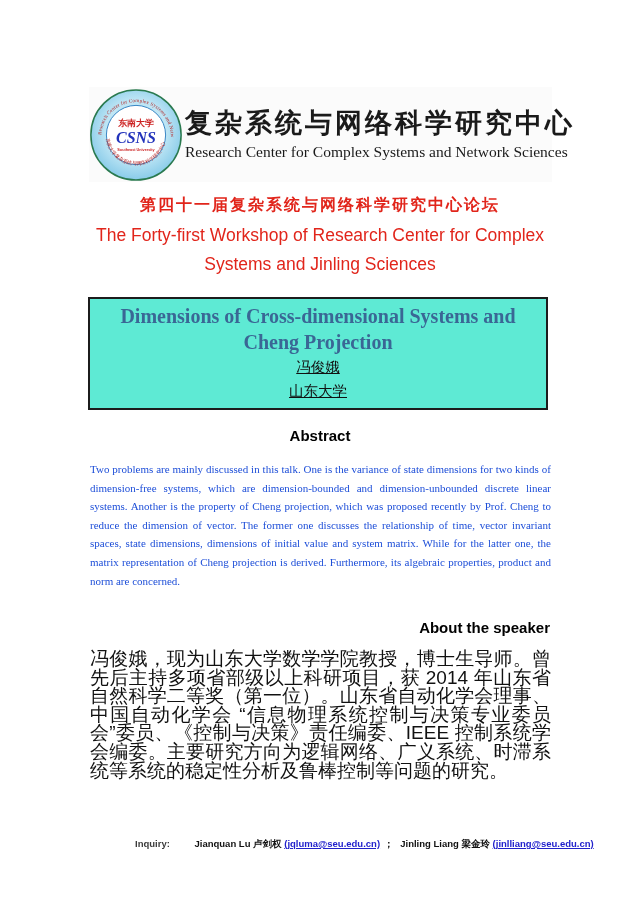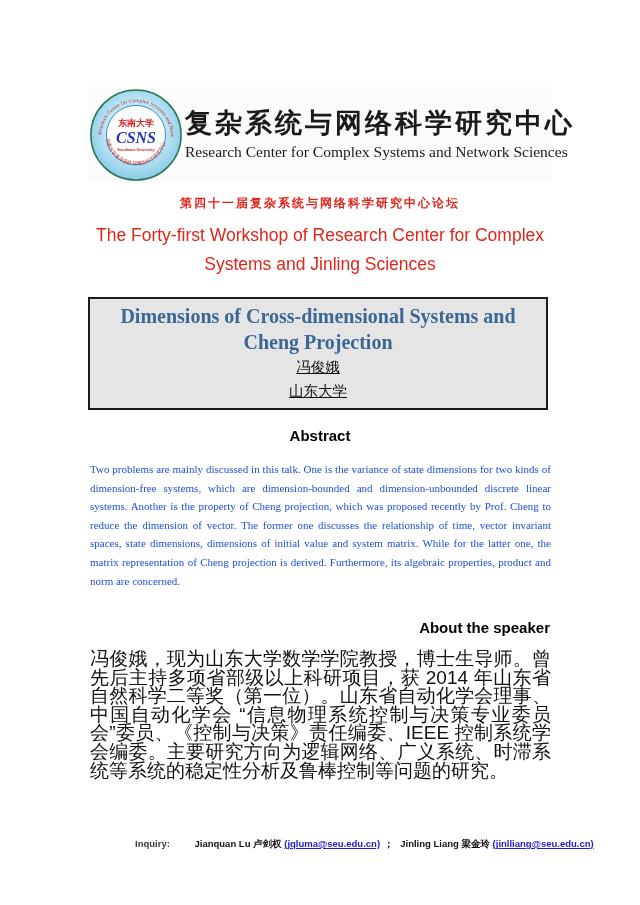--- a/index.html
+++ b/index.html
@@ -27,36 +27,36 @@
   .banner-en{
     font-family:"Liberation Serif", serif;
     font-size:15.5px;color:#1a1a1a;white-space:nowrap;line-height:1.4;
   }
 
   
   .ws-cn{
     position:absolute;top:195px;left:90px;width:460px;
     text-align:center;
     font-family:"Liberation Serif", serif;
-    font-size:12px;font-weight:700;letter-spacing:2px;
+    font-size:16px;font-weight:700;letter-spacing:2px;
     color:#e1251b;
   }
   .ws-en{
     position:absolute;top:221px;left:70px;width:500px;
     text-align:center;
     font-family:"Liberation Sans", sans-serif;
     font-size:17.5px;line-height:29px;
     color:#e1251b;
   }
 
   
   .title-box{
     position:absolute;top:297px;left:88px;width:460px;
     border:2px solid #1c1c1c;
-    background:#e5e5e5;
+    background:#5eead4;
     text-align:center;
     padding:4px 6px 5px 6px;
     box-sizing:border-box;
   }
   .talk-title{
     font-family:"Liberation Serif", serif;
     font-size:20px;font-weight:700;line-height:26px;
     color:#3a6795;
   }
   .talk-speaker,.talk-affil{

